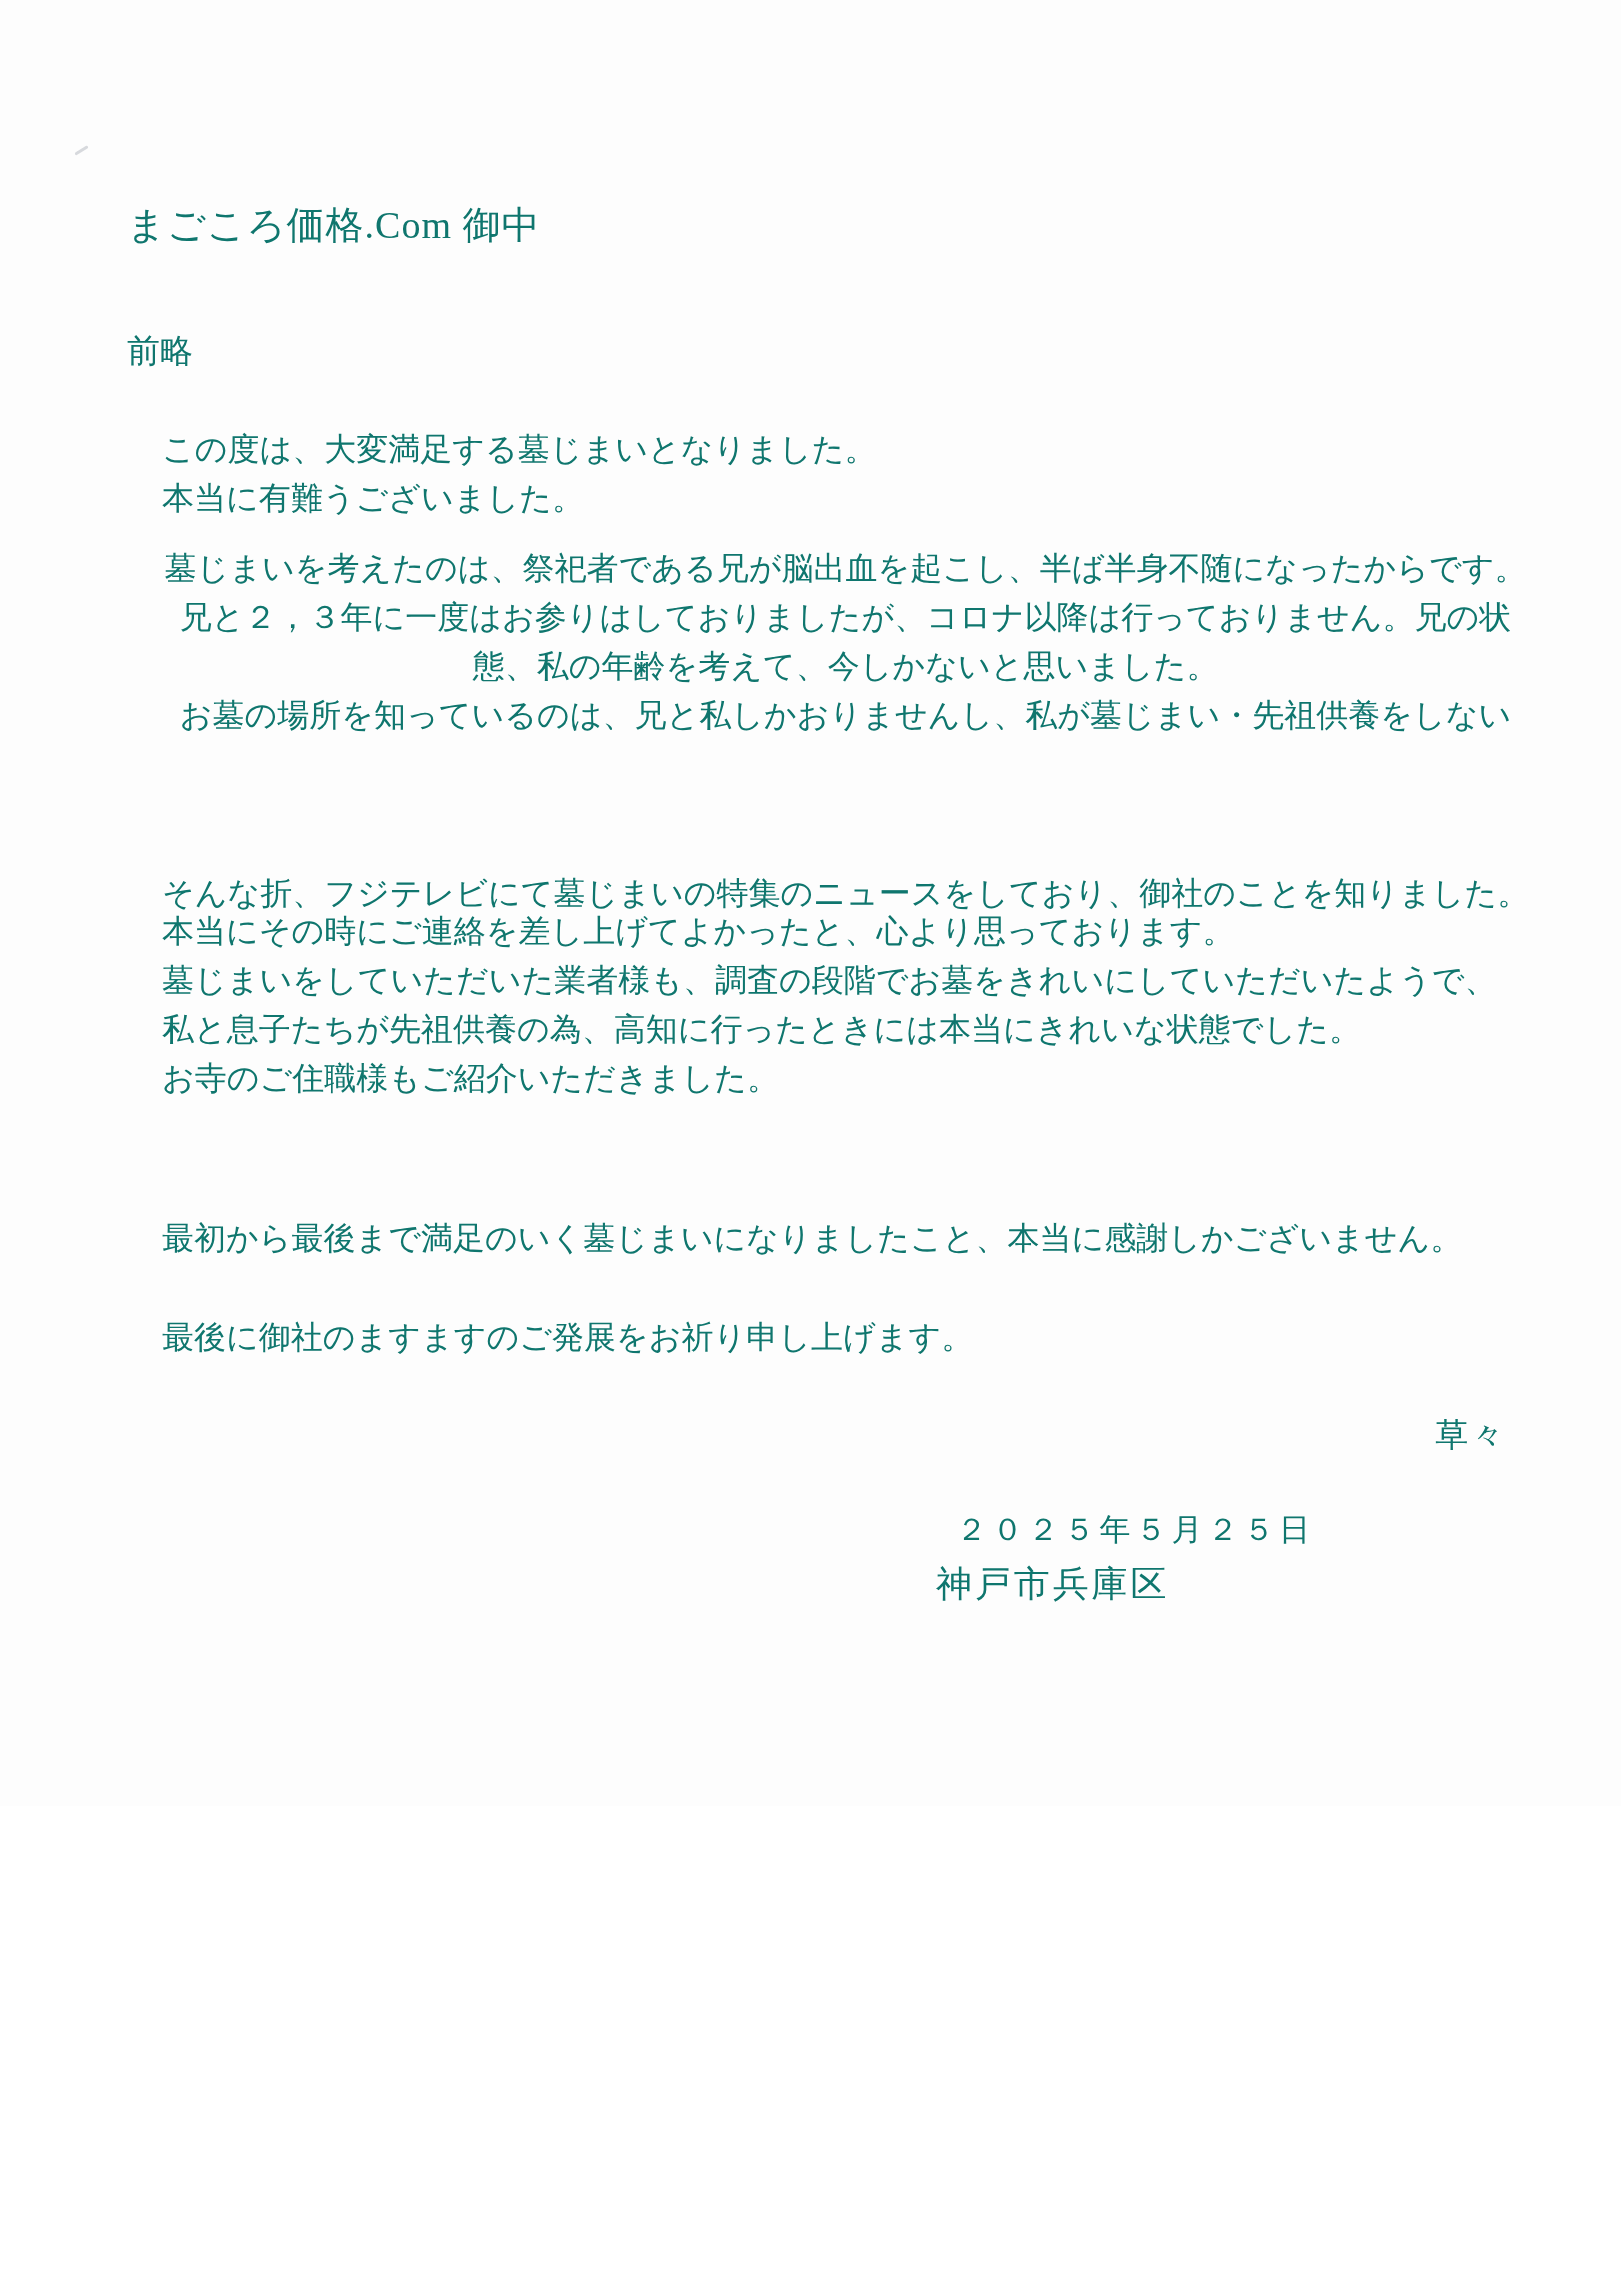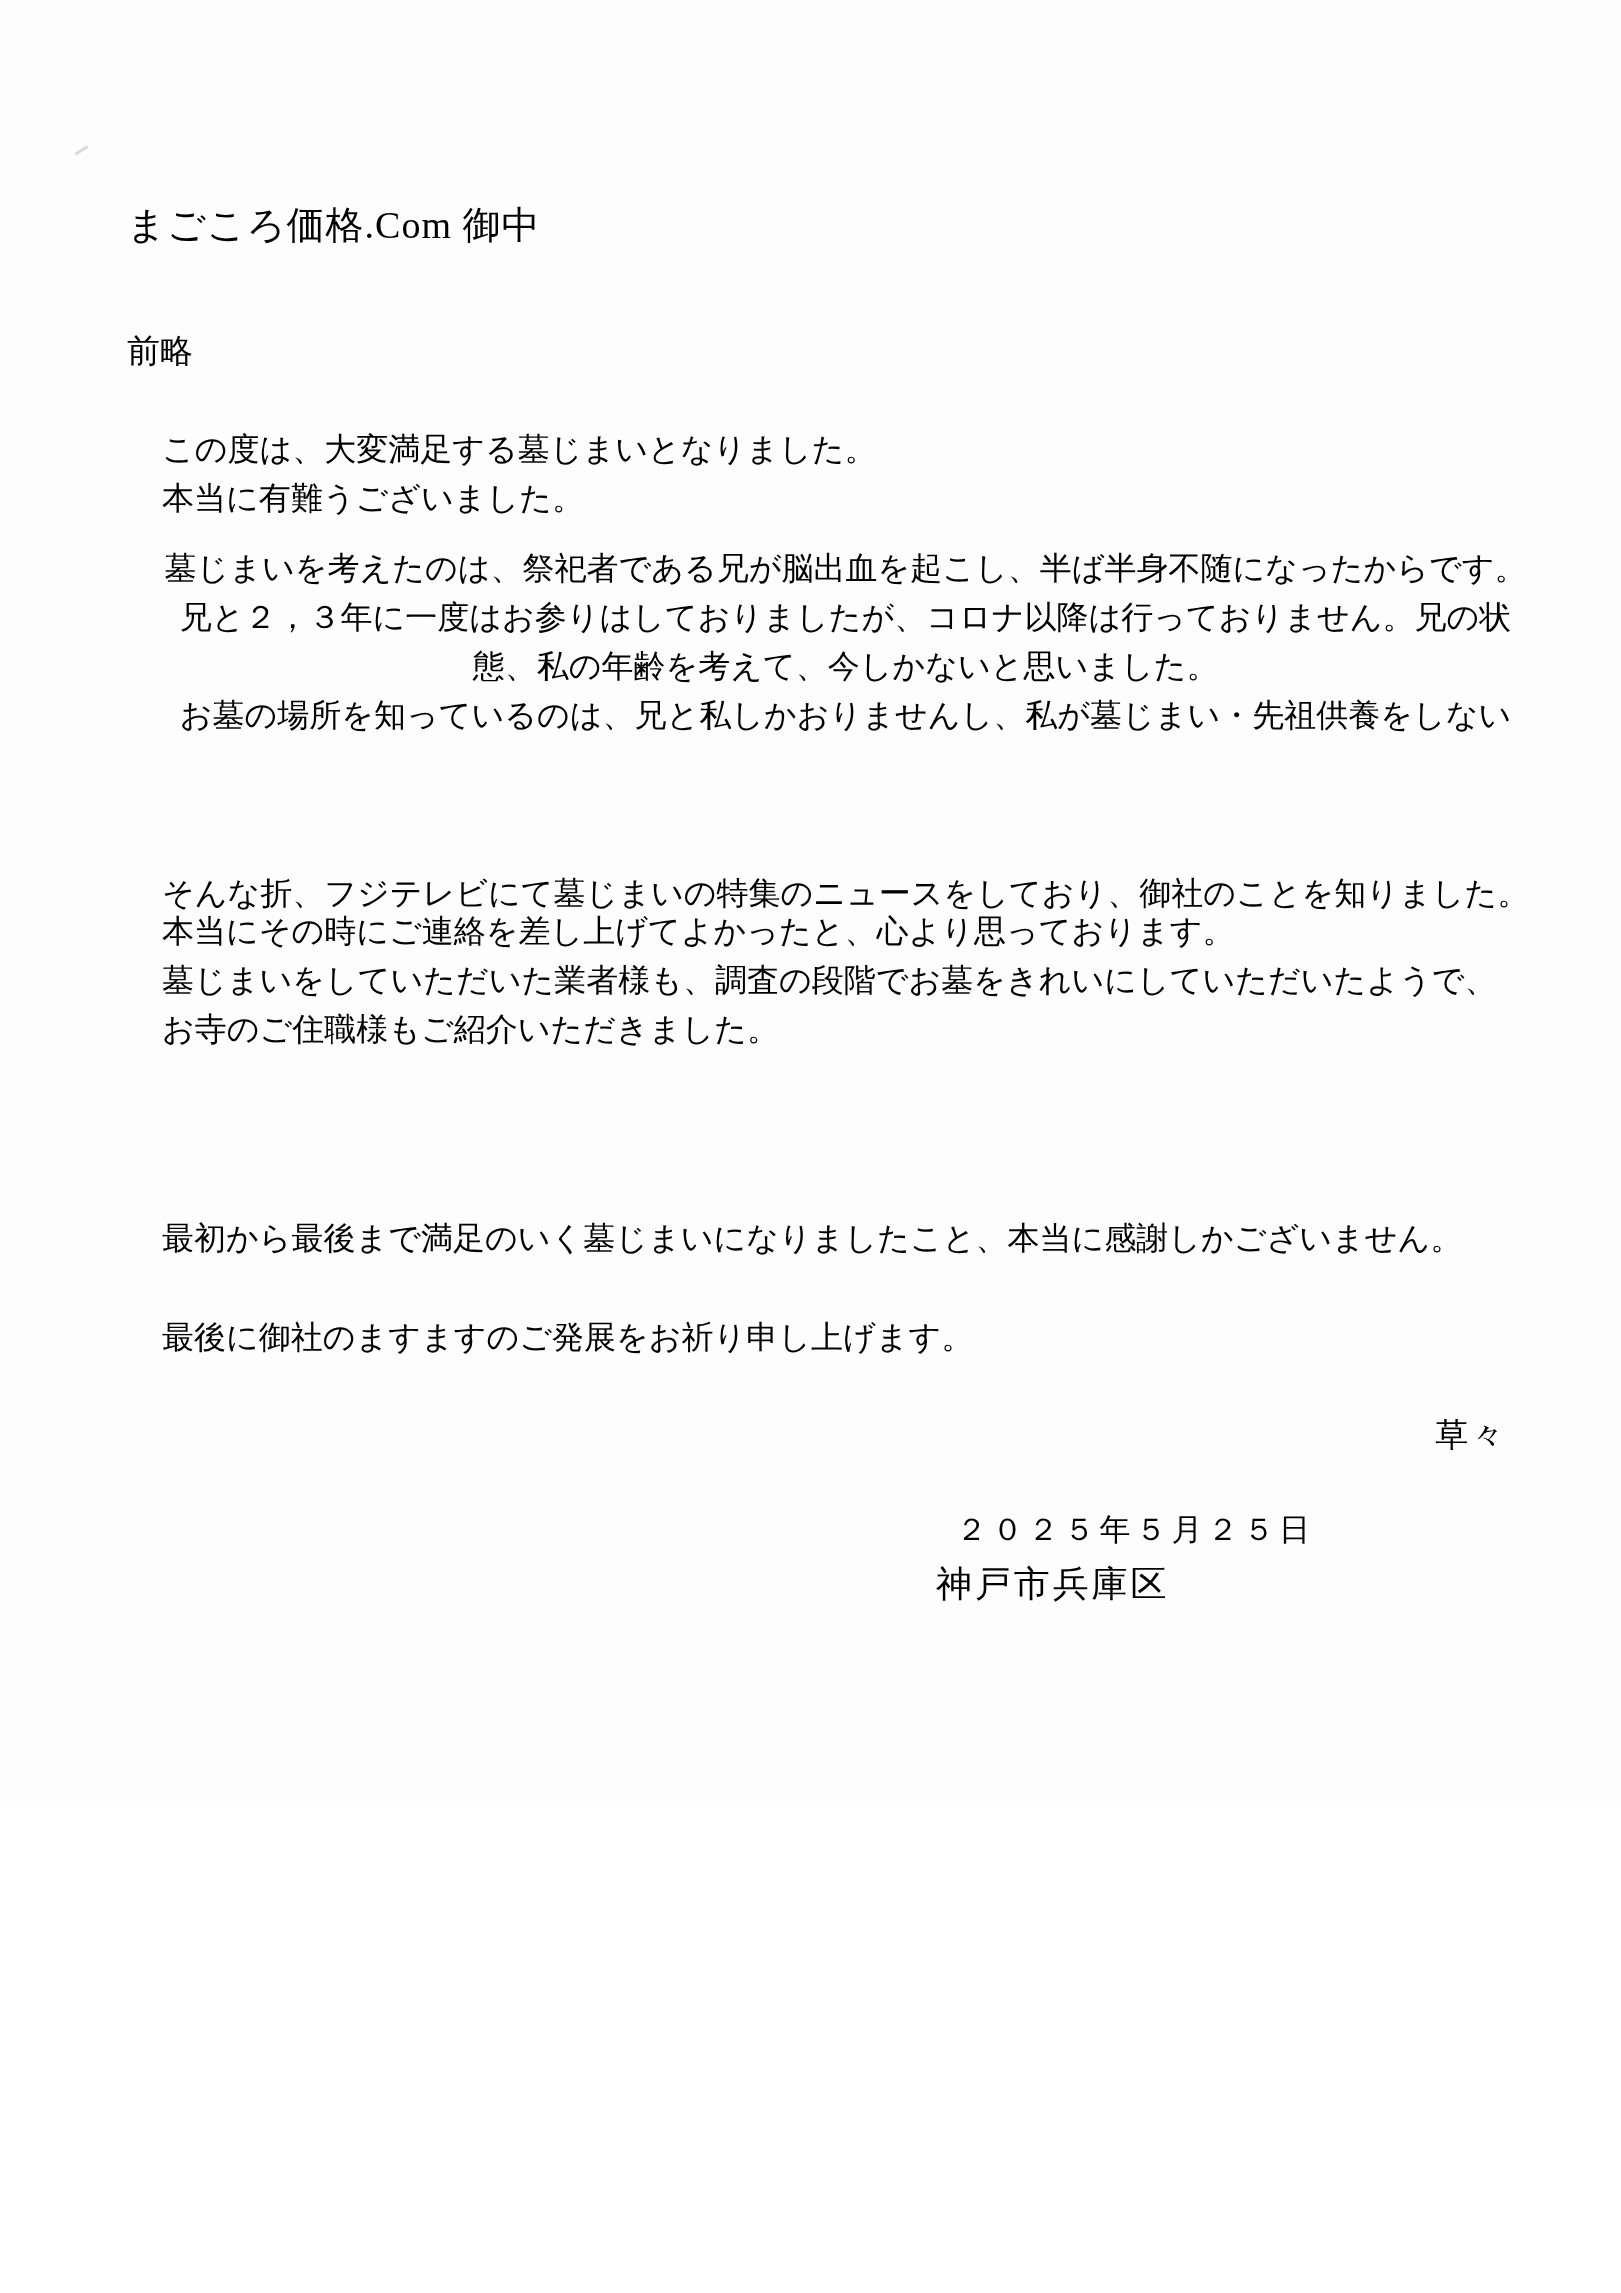--- a/index.html
+++ b/index.html
@@ -2,21 +2,21 @@
 <html lang="ja"><head>
 <meta charset="utf-8">
 <style>
   html,body{margin:0;padding:0;background:#ffffff;}
   .page{
     position:relative;
     width:1621px;height:1806px;
     background:#fefefef9;
     background-color:#fdfdfd;
     font-family:"Liberation Serif","DejaVu Serif",serif;
-    color:#000000;
+    color:#0f766e;
     overflow:hidden;
   }
   .recipient{
     position:absolute;left:127px;top:200px;
     font-size:38px;letter-spacing:1px;white-space:nowrap;
   }
   .salutation{
     position:absolute;left:127px;top:329px;
     font-size:33px;
   }
@@ -72,20 +72,21 @@
     <div class="line">お墓の場所を知っているのは、兄と私しかおりませんし、私が墓じまい・先祖供養をしない</div>
   </div>
 
   <div class="para p3">
     <div class="line">そんな折、フジテレビにて墓じまいの特集のニュースをしており、御社のことを知りました。</div>
   </div>
 
   <div class="para p4">
     <div class="line">本当にその時にご連絡を差し上げてよかったと、心より思っております。</div>
     <div class="line">墓じまいをしていただいた業者様も、調査の段階でお墓をきれいにしていただいたようで、</div>
+    <div class="line">私と息子たちが先祖供養の為、高知に行ったときには本当にきれいな状態でした。</div>
     <div class="line">お寺のご住職様もご紹介いただきました。</div>
   </div>
 
   <div class="para p5">
     <div class="line">最初から最後まで満足のいく墓じまいになりましたこと、本当に感謝しかございません。</div>
   </div>
 
   <div class="para p6">
     <div class="line">最後に御社のますますのご発展をお祈り申し上げます。</div>
   </div>

